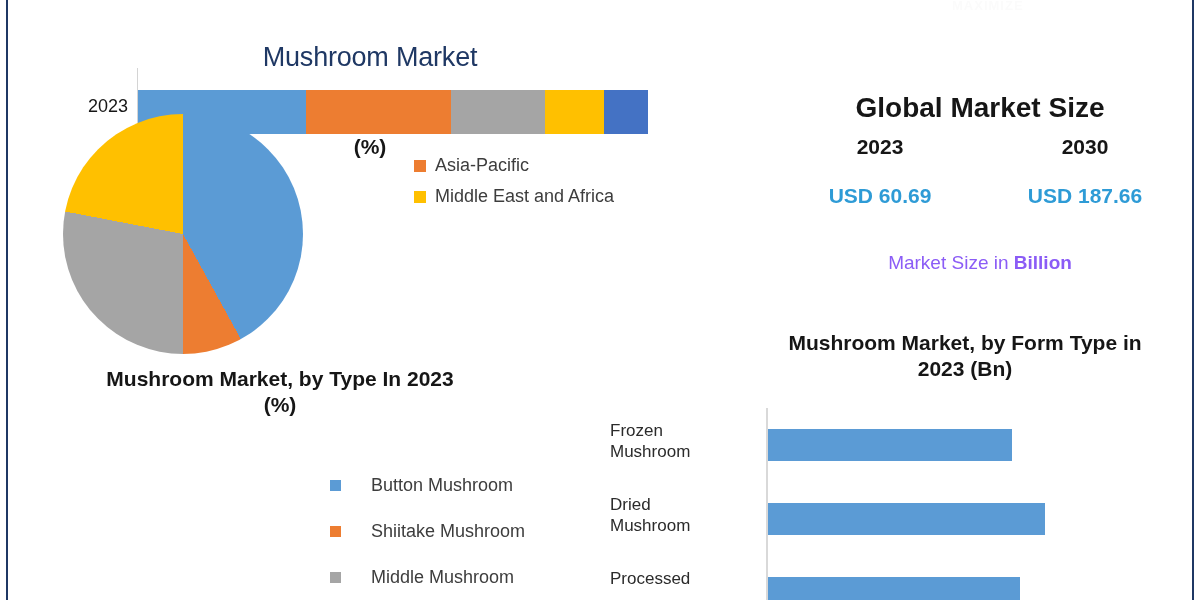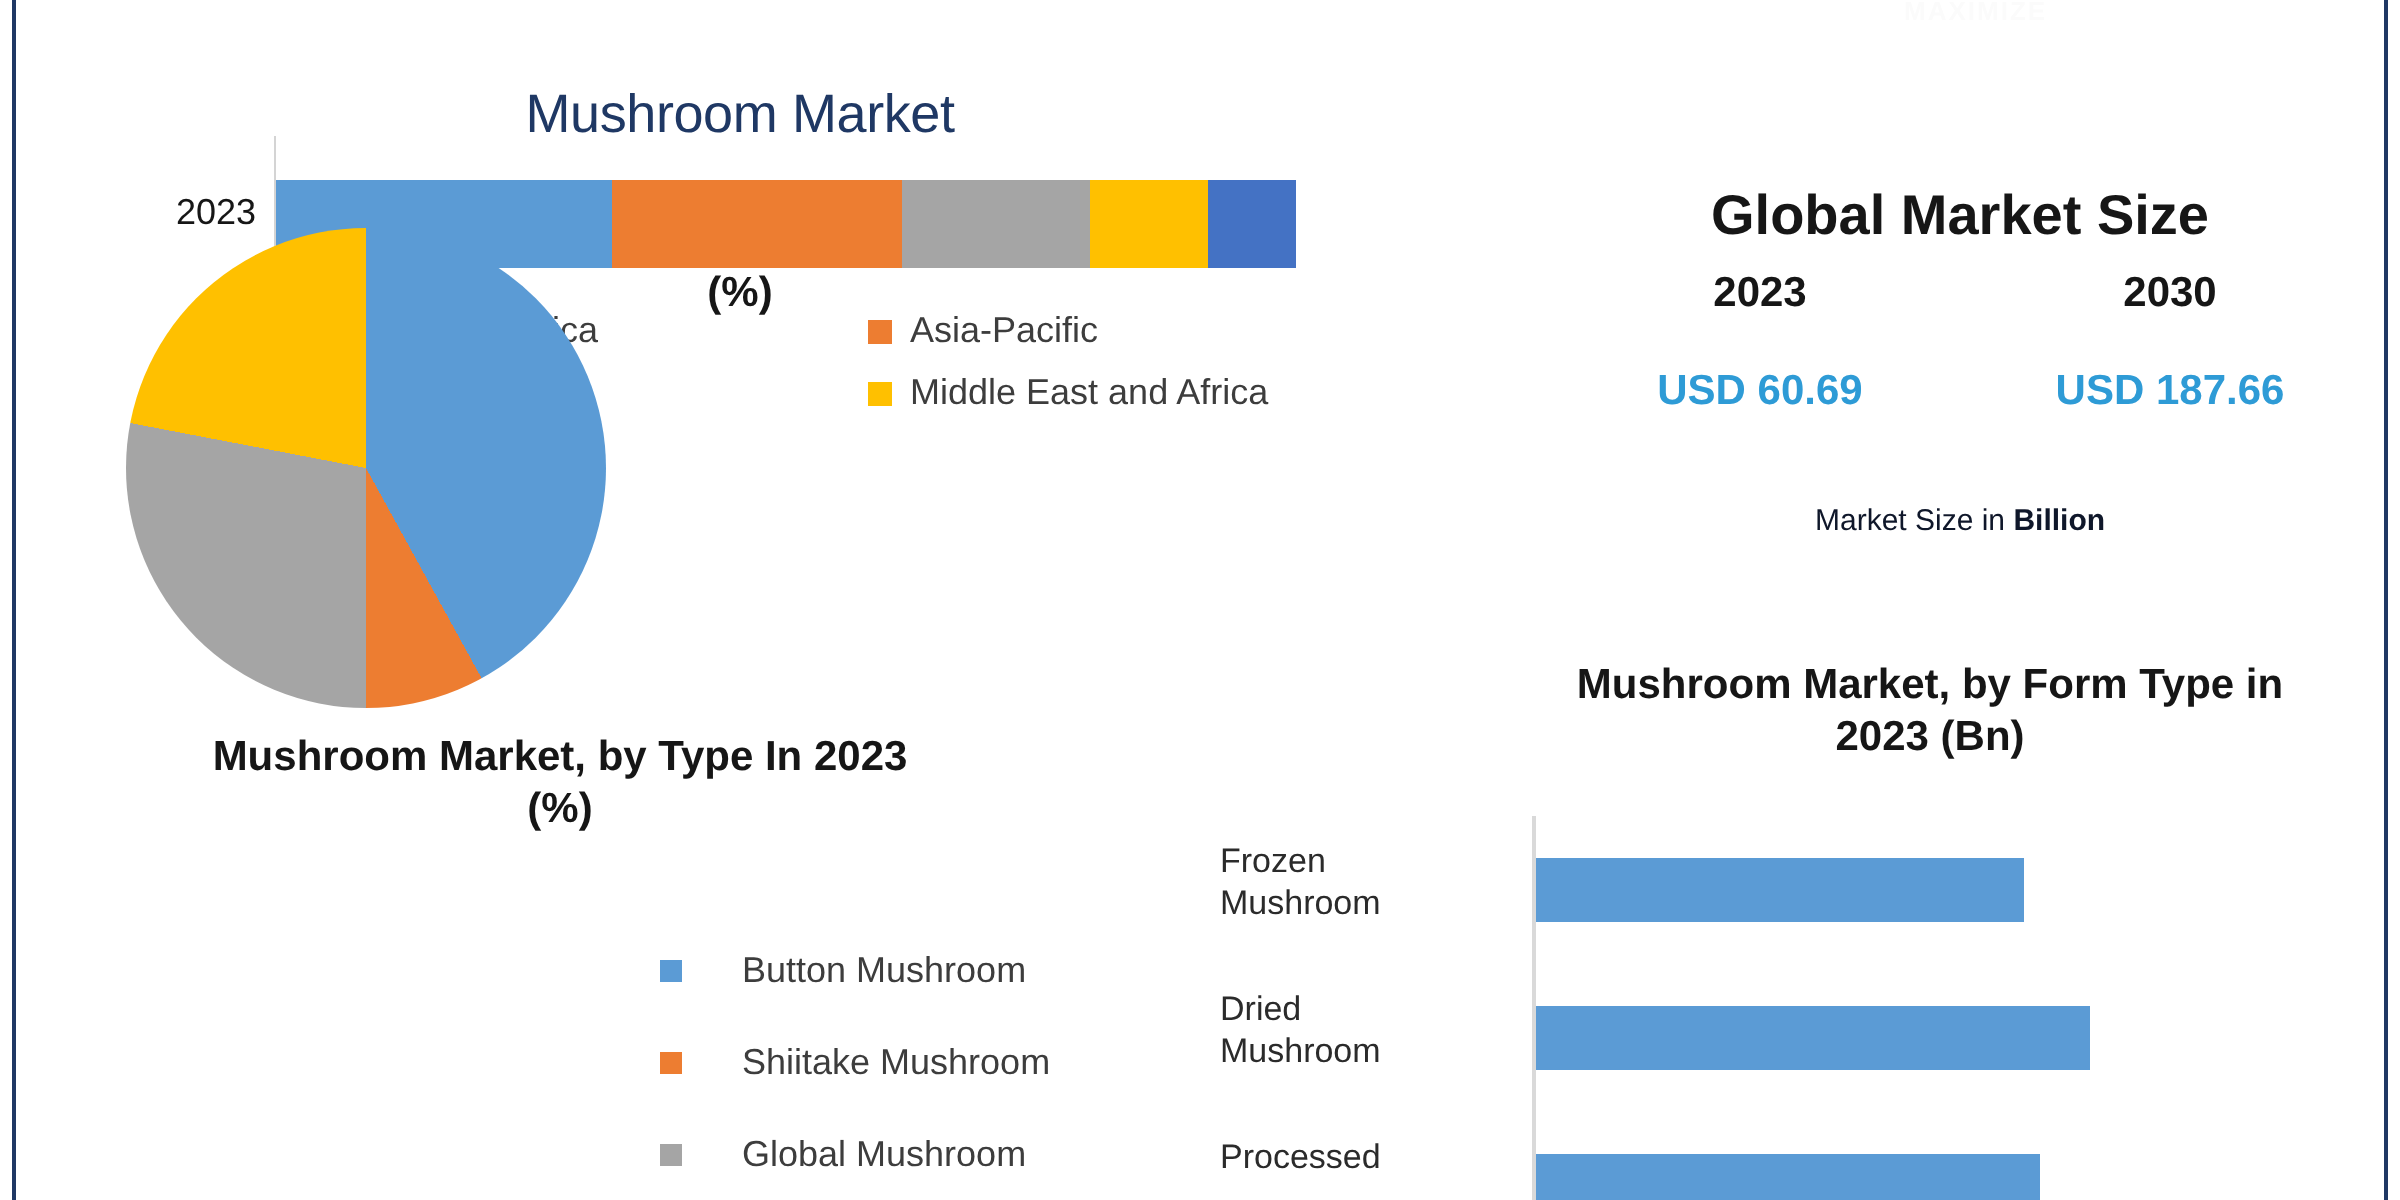--- a/index.html
+++ b/index.html
@@ -83,21 +83,21 @@
     left: 0;
     top: 14px;
     height: 44px;
     width: 510px;
     display: flex;
   }
   .stackbar .seg { height: 100%; }
 
   #region-legend {
     position: absolute;
-    left: 164px;
+    left: 144px;
     top: 150px;
     width: 540px;
     display: flex;
     flex-wrap: wrap;
   }
   #region-legend .lg-item {
     width: 50%;
     display: flex;
     align-items: center;
     height: 31px;
@@ -122,21 +122,21 @@
   .gms-year {
     font-size: 21px; font-weight: bold; color: #161616; line-height: 1;
   }
   .gms-value {
     margin-top: 28px;
     font-size: 21px; font-weight: bold; color: #2e9bd6; line-height: 1;
     white-space: nowrap;
   }
   #gms-foot {
     position: absolute; left: 0; top: 160px; width: 440px;
-    text-align: center; font-size: 15px; color: #0f172a;
+    text-align: center; font-size: 19px; color: #8b5cf6;
   }
   #gms-foot b { font-weight: bold; }
 
   
   #type-panel { position: absolute; left: 0; top: 358px; width: 600px; height: 242px; }
   #type-title { left: 20px; top: 8px; width: 520px; font-size: 21px; }
   #type-pie {
     position: absolute;
     left: 63px;
     top: 114px;
@@ -255,21 +255,21 @@
       <div class="lg-item">
         <span class="swatch" style="background:#5B9BD5"></span>
         <span>Button Mushroom</span>
       </div>
       <div class="lg-item">
         <span class="swatch" style="background:#ED7D31"></span>
         <span>Shiitake Mushroom</span>
       </div>
       <div class="lg-item">
         <span class="swatch" style="background:#A5A5A5"></span>
-        <span>Global Mushroom</span>
+        <span>Middle Mushroom</span>
       </div>
     </div>
   </div>
 
   <div id="type-pie" style="background: conic-gradient(rgb(91, 155, 213) 0deg, rgb(91, 155, 213) 151.2deg, rgb(237, 125, 49) 151.2deg, rgb(237, 125, 49) 180deg, rgb(165, 165, 165) 180deg, rgb(165, 165, 165) 280.8deg, rgb(255, 192, 0) 280.8deg, rgb(255, 192, 0) 360deg);"></div>
 
   <div id="form-panel">
     <div class="chart-title" id="form-title">
       <div>Mushroom Market, by Form Type in</div>
       <div>2023 (Bn)</div>

